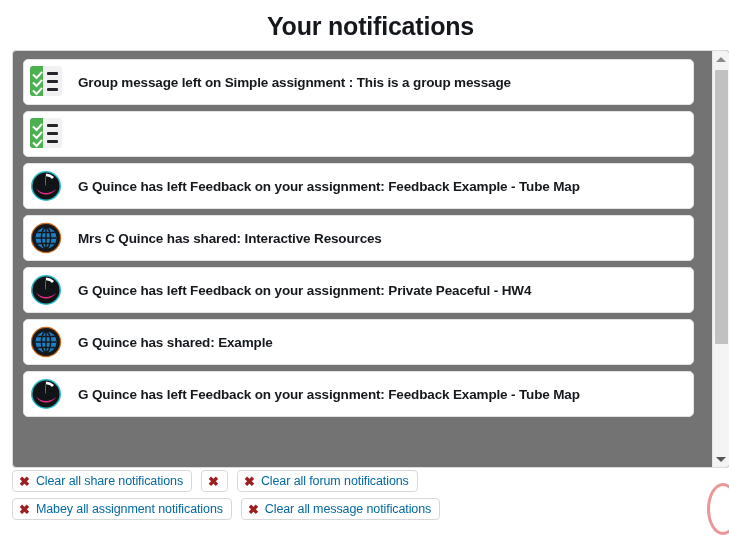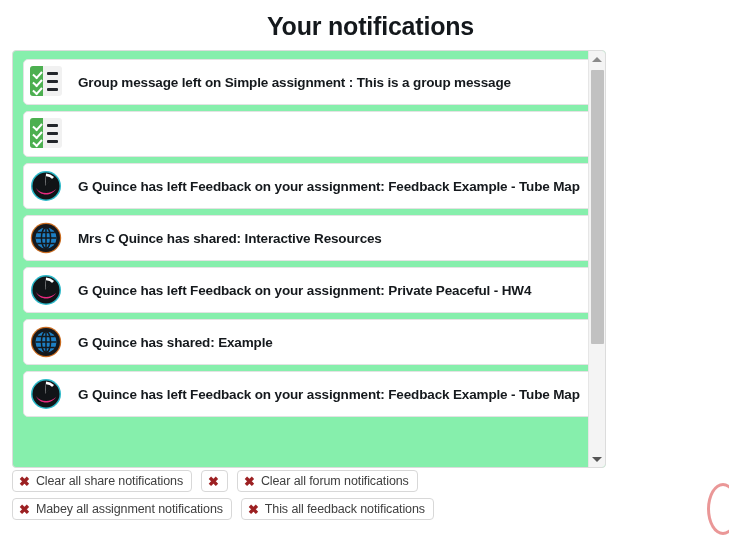--- a/index.html
+++ b/index.html
@@ -26,25 +26,25 @@
     padding: 10px 0 0 12px;
     height: 32px;
     line-height: 32px;
   }
 
   
   .panel {
     position: absolute;
     left: 12px;
     top: 50px;
-    width: 594px;
+    width: 718px;
     height: 418px;
     border: 1px solid #dcdcdc;
     border-radius: 4px;
-    background: #86efac;
+    background: #737373;
     box-sizing: border-box;
     overflow: hidden;
   }
   .panel-inner {
     position: absolute;
     left: 0;
     top: 0;
     width: 691px;
     height: 100%;
     padding: 8px 0 0 0;
@@ -190,21 +190,21 @@
     cursor: pointer;
   }
   .clear-btn .x-icon {
     font-size: 13px;
     line-height: 1;
     color: #9c2022;
     font-weight: bold;
   }
   .clear-btn .btn-label {
     font-size: 12.5px;
-    color: #404040;
+    color: #0369a1;
     letter-spacing: -0.1px;
     white-space: nowrap;
   }
 
   
   .edge-arc {
     position: absolute;
     right: -10px;
     top: 483px;
     width: 26px;
@@ -346,18 +346,18 @@
         <span class="btn-label">Clear all forum notifications</span>
       </div>
     </div>
   <div class="btn-row">
       <div class="clear-btn">
         <span class="x-icon">✖</span>
         <span class="btn-label">Mabey all assignment notifications</span>
       </div>
       <div class="clear-btn">
         <span class="x-icon">✖</span>
-        <span class="btn-label">This all feedback notifications</span>
+        <span class="btn-label">Clear all message notifications</span>
       </div>
     </div>
 </div>
 
 <div class="edge-arc"></div>
 
 </body></html>

